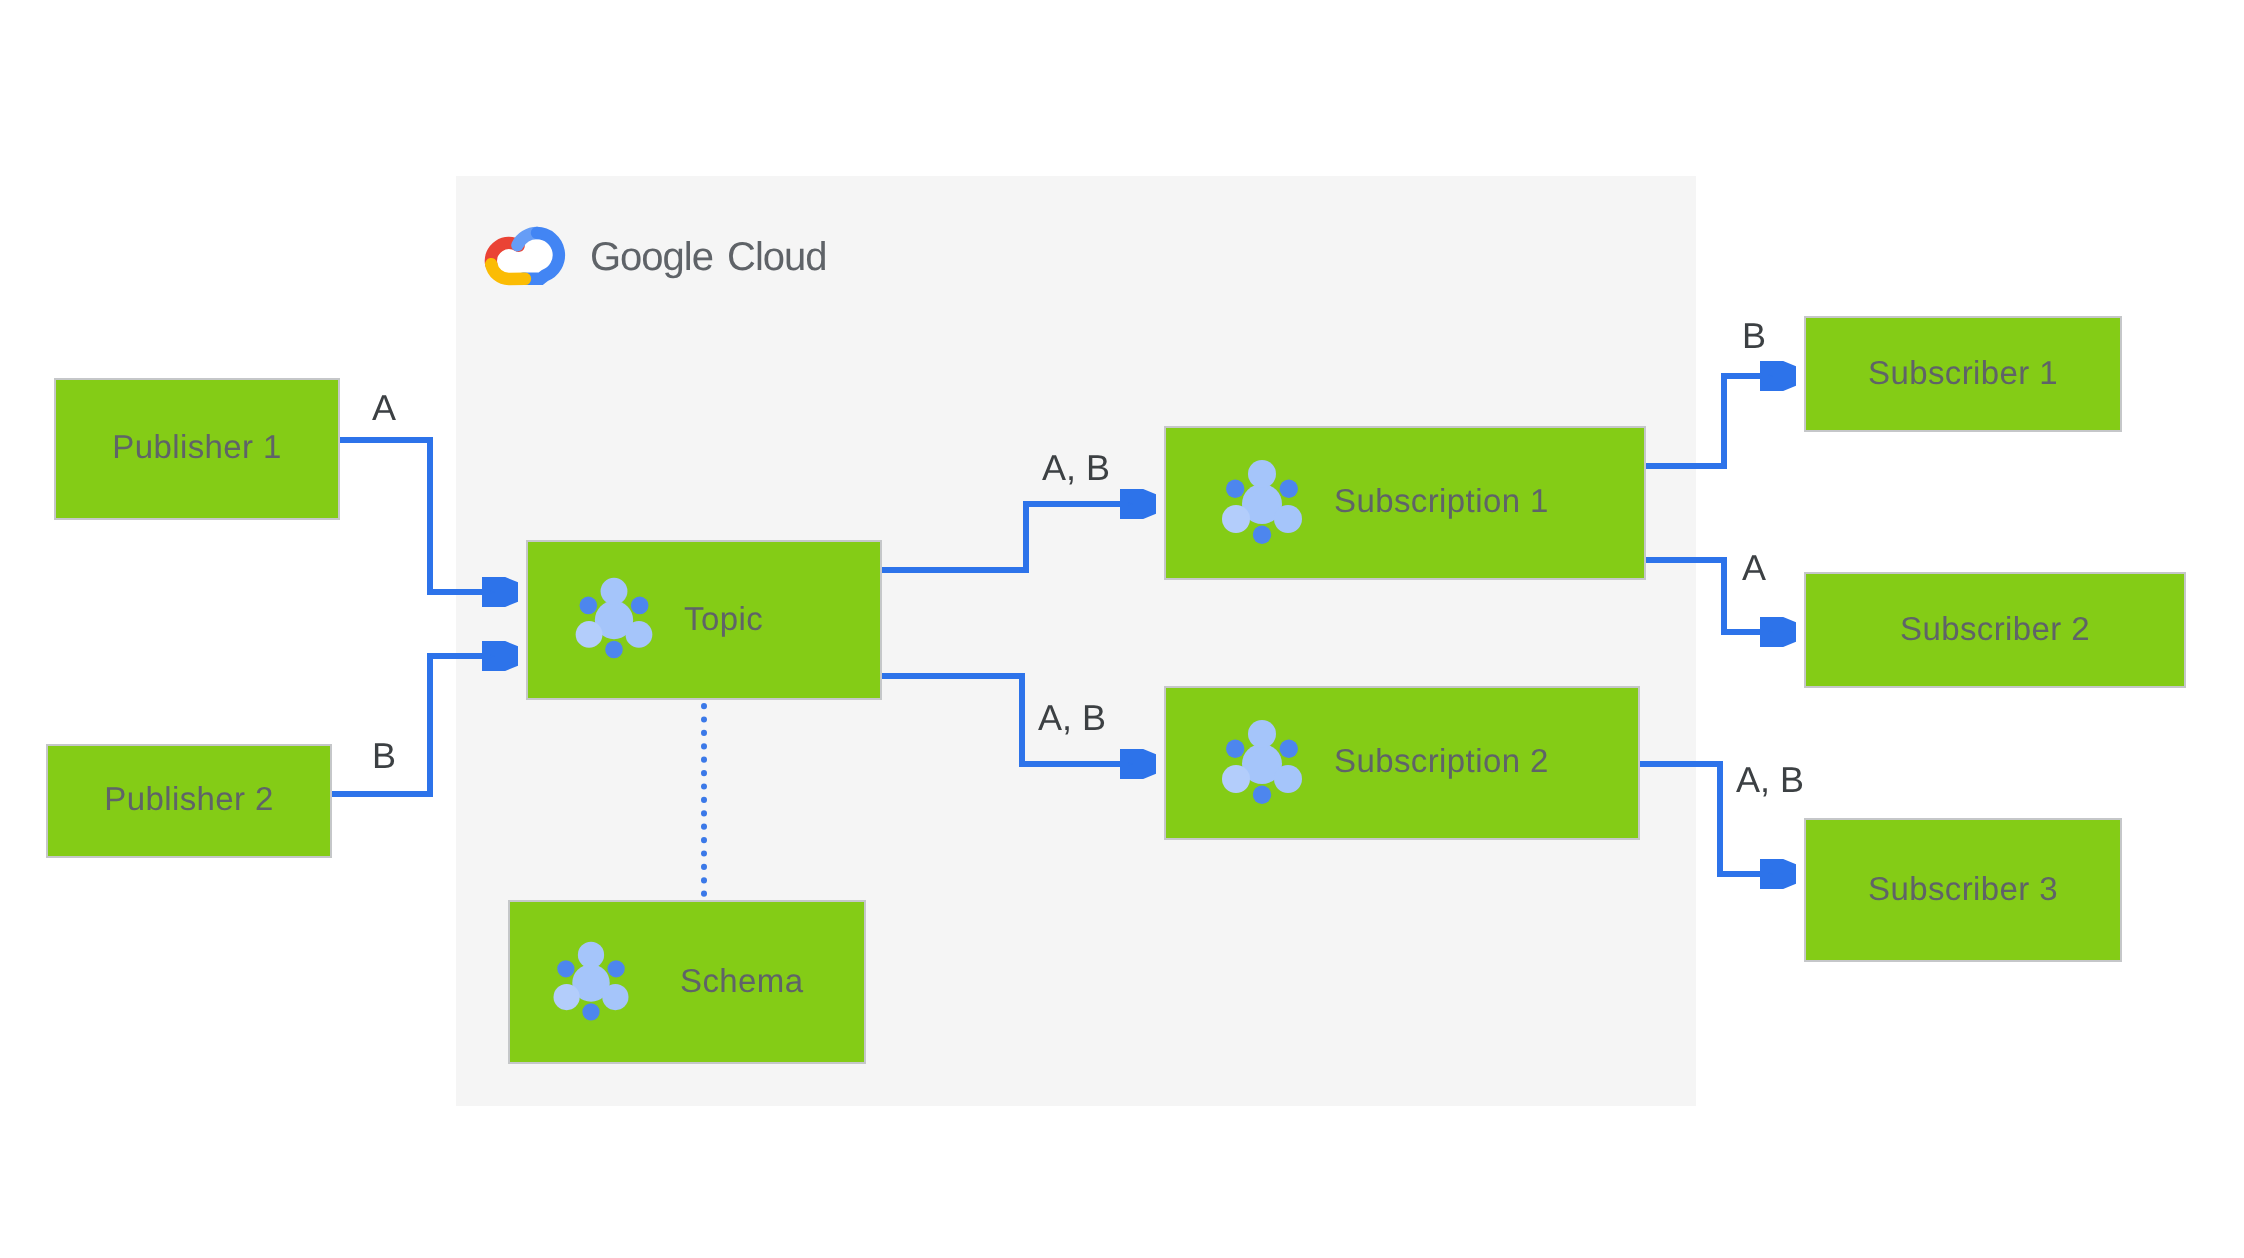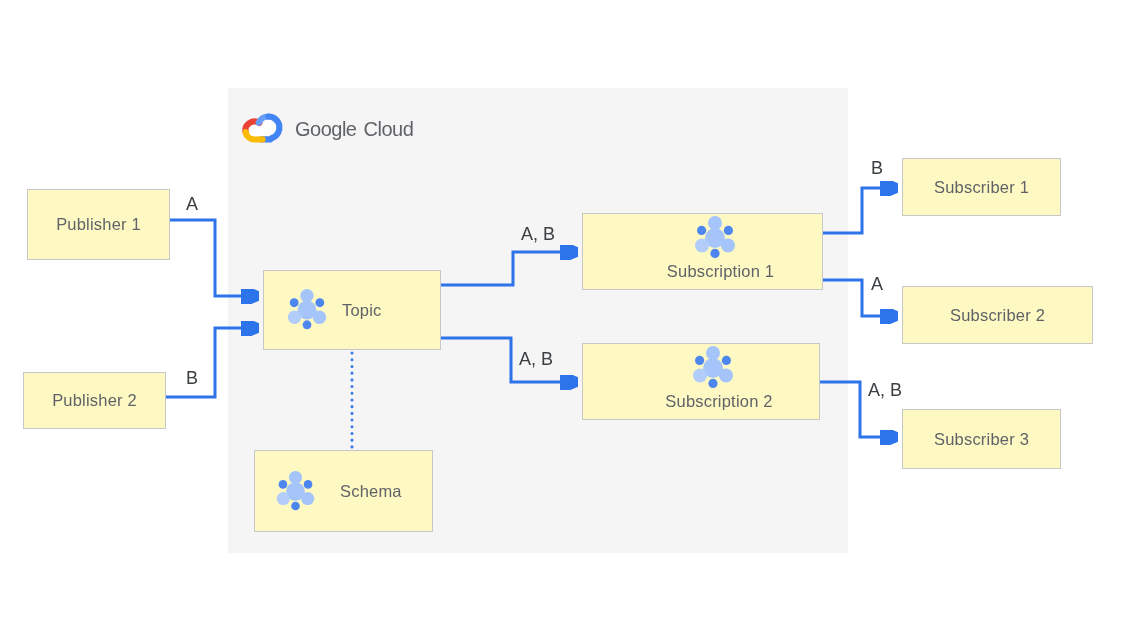--- a/index.html
+++ b/index.html
@@ -29,37 +29,37 @@
     font-size: 20px;
     color: #5f6368;
     letter-spacing: -0.5px;
     white-space: nowrap;
   }
   #logo .wordmark .g { font-weight: 500; }
   #logo .wordmark .c { font-weight: 400; margin-left: 7px; color: #5f6368; }
   .node {
     position: absolute;
     box-sizing: border-box;
-    background: #fef9c3;
+    background: #84cc16;
     border: 1px solid #c5c7c9;
     display: flex;
     align-items: center;
     justify-content: center;
     color: #5f6368;
     font-size: 16.5px;
     letter-spacing: 0.2px;
     white-space: nowrap;
   }
   .node.iconed { justify-content: flex-start; }
   .node.iconed .pubsub { flex: 0 0 auto; }
   .node.iconed .nlabel { margin-left: 12px; }
   #node-topic { padding-left: 20px; }
   #node-schema { padding-left: 18px; }
   #node-schema .nlabel { margin-left: 22px; }
-  #node-subscription1, #node-subscription2 { padding-left: 24px; flex-direction: column; }
+  #node-subscription1, #node-subscription2 { padding-left: 24px; }
   .edge-label {
     position: absolute;
     font-size: 18px;
     color: #3c4043;
     white-space: nowrap;
   }
   #edges {
     position: absolute;
     left: 0; top: 0;
     pointer-events: none;
@@ -166,21 +166,21 @@
   </div>
 
   <div class="node" id="node-subscriber1" style="left:902px; top:158px; width:159px; height:58px;">
     <span class="nlabel">Subscriber 1</span>
   </div>
 
   <div class="node" id="node-subscriber2" style="left:902px; top:286px; width:191px; height:58px;">
     <span class="nlabel">Subscriber 2</span>
   </div>
 
-  <div class="node" id="node-subscriber3" style="left:902px; top:409px; width:159px; height:60px;justify-content:center;">
+  <div class="node" id="node-subscriber3" style="left:902px; top:409px; width:159px; height:72px;justify-content:center;">
     <span class="nlabel">Subscriber 3</span>
   </div>
 
   <div class="edge-label" style="left:186px; top:194px;">A</div>
   <div class="edge-label" style="left:186px; top:368px;">B</div>
   <div class="edge-label" style="left:521px; top:224px;">A, B</div>
   <div class="edge-label" style="left:519px; top:349px;">A, B</div>
   <div class="edge-label" style="left:871px; top:158px;">B</div>
   <div class="edge-label" style="left:871px; top:274px;">A</div>
   <div class="edge-label" style="left:868px; top:380px;">A, B</div>

